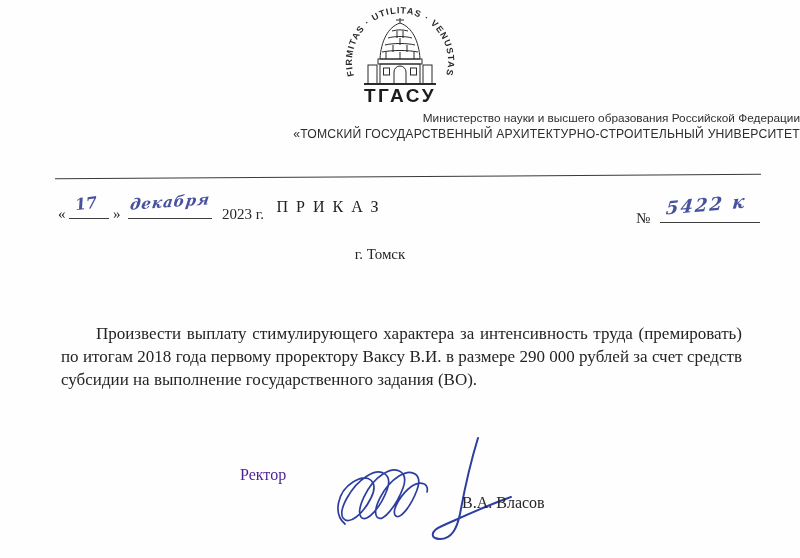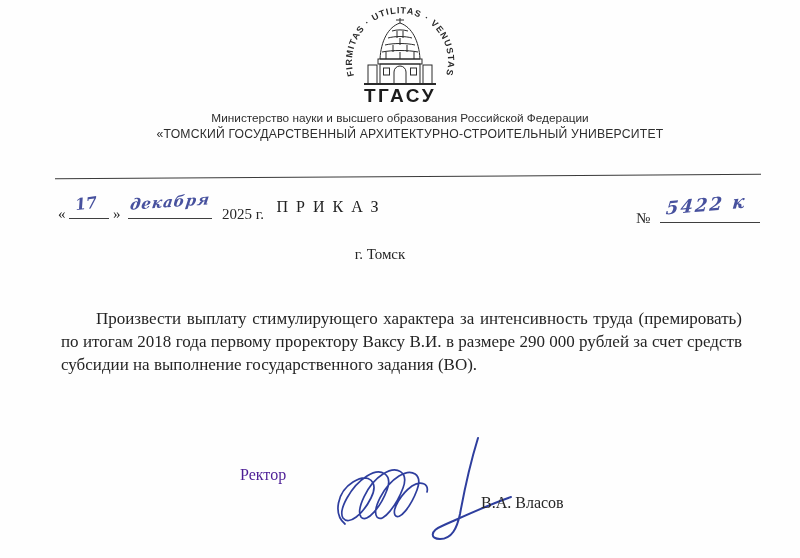--- a/index.html
+++ b/index.html
@@ -10,21 +10,21 @@
   
   .logo{position:absolute;left:335px;top:2px;width:130px;height:104px;}
   .logo svg{display:block;}
   .logo .motto{font-family:"Liberation Sans", sans-serif;font-size:9px;font-weight:bold;
     letter-spacing:1.1px;fill:#2a2a2a;}
   .logo .abbr{font-family:"Liberation Sans", sans-serif;font-size:19px;font-weight:bold;
     letter-spacing:2.5px;fill:#1c1c1c;}
   .emblem{stroke:#2a2a2a;fill:none;stroke-width:1;}
   
   .header{
-    position:absolute;left:0;top:111px;width:800px;text-align:center;
+    position:absolute;left:0;top:111px;width:800px;text-align:right;
     font-family:"Liberation Sans", sans-serif;font-size:11.8px;line-height:15.5px;color:#2e2e2e;
   }
   .header .hl3{font-size:12.2px;letter-spacing:.2px;padding-left:20px;}
   
   .rule{
     position:absolute;left:55px;top:176px;width:706px;height:0;
     border-top:1.6px solid #3a3a3a;transform:rotate(-0.35deg);
   }
   
   .date-block{position:absolute;left:58px;top:200px;font-size:15px;color:#262626;white-space:nowrap;}
@@ -40,26 +40,26 @@
   .hw-month{left:2px;top:-7px;font-size:15px;transform:rotate(-4deg) skewX(-12deg);letter-spacing:1px;}
   .hw-num{left:6px;top:-8px;font-size:18px;transform:rotate(-5deg) skewX(-10deg);letter-spacing:2px;}
   .order-title{
     position:absolute;left:0;top:198px;width:655px;text-align:center;
     font-size:16px;letter-spacing:8px;color:#222;text-indent:8px;
   }
   .number-block{position:absolute;left:636px;top:202px;font-size:15px;color:#262626;white-space:nowrap;}
   .city{position:absolute;left:0;top:246px;width:760px;text-align:center;font-size:15px;color:#262626;}
   
   .body-text{
-    position:absolute;left:61px;top:307px;width:681px;margin:0;
+    position:absolute;left:61px;top:322px;width:681px;margin:0;
     font-size:17px;line-height:23px;text-align:justify;text-indent:35px;color:#242424;
   }
   
   .sig-role{position:absolute;left:240px;top:466px;font-size:16px;color:#4c1d95;}
-  .sig-name{position:absolute;left:481px;top:494px;font-size:16px;color:#262626;}
+  .sig-name{position:absolute;left:462px;top:494px;font-size:16px;color:#262626;}
   .sig-svg{position:absolute;left:315px;top:432px;}
   .sig-stroke{fill:none;stroke:#2e3e9e;stroke-linecap:round;stroke-linejoin:round;}
 </style>
 </head>
 <body>
 
 <div class="page">
 
   <div class="logo">
     <svg width="130" height="104" viewBox="0 0 130 104">
@@ -100,21 +100,21 @@
 
   <div class="date-block">
     <span>«</span>
     <span class="slot slot-day">
       <span class="hw hw-day">17</span>
     </span>
     <span>»</span>
     <span class="slot slot-month">
       <span class="hw hw-month">декабря</span>
     </span>
-    <span>2025 г.</span>
+    <span>2023 г.</span>
   </div>
 
   <div class="order-title">ПРИКАЗ</div>
 
   <div class="number-block">
     <span>№</span>
     <span class="slot slot-num">
       <span class="hw hw-num">5422 к</span>
     </span>
   </div>

